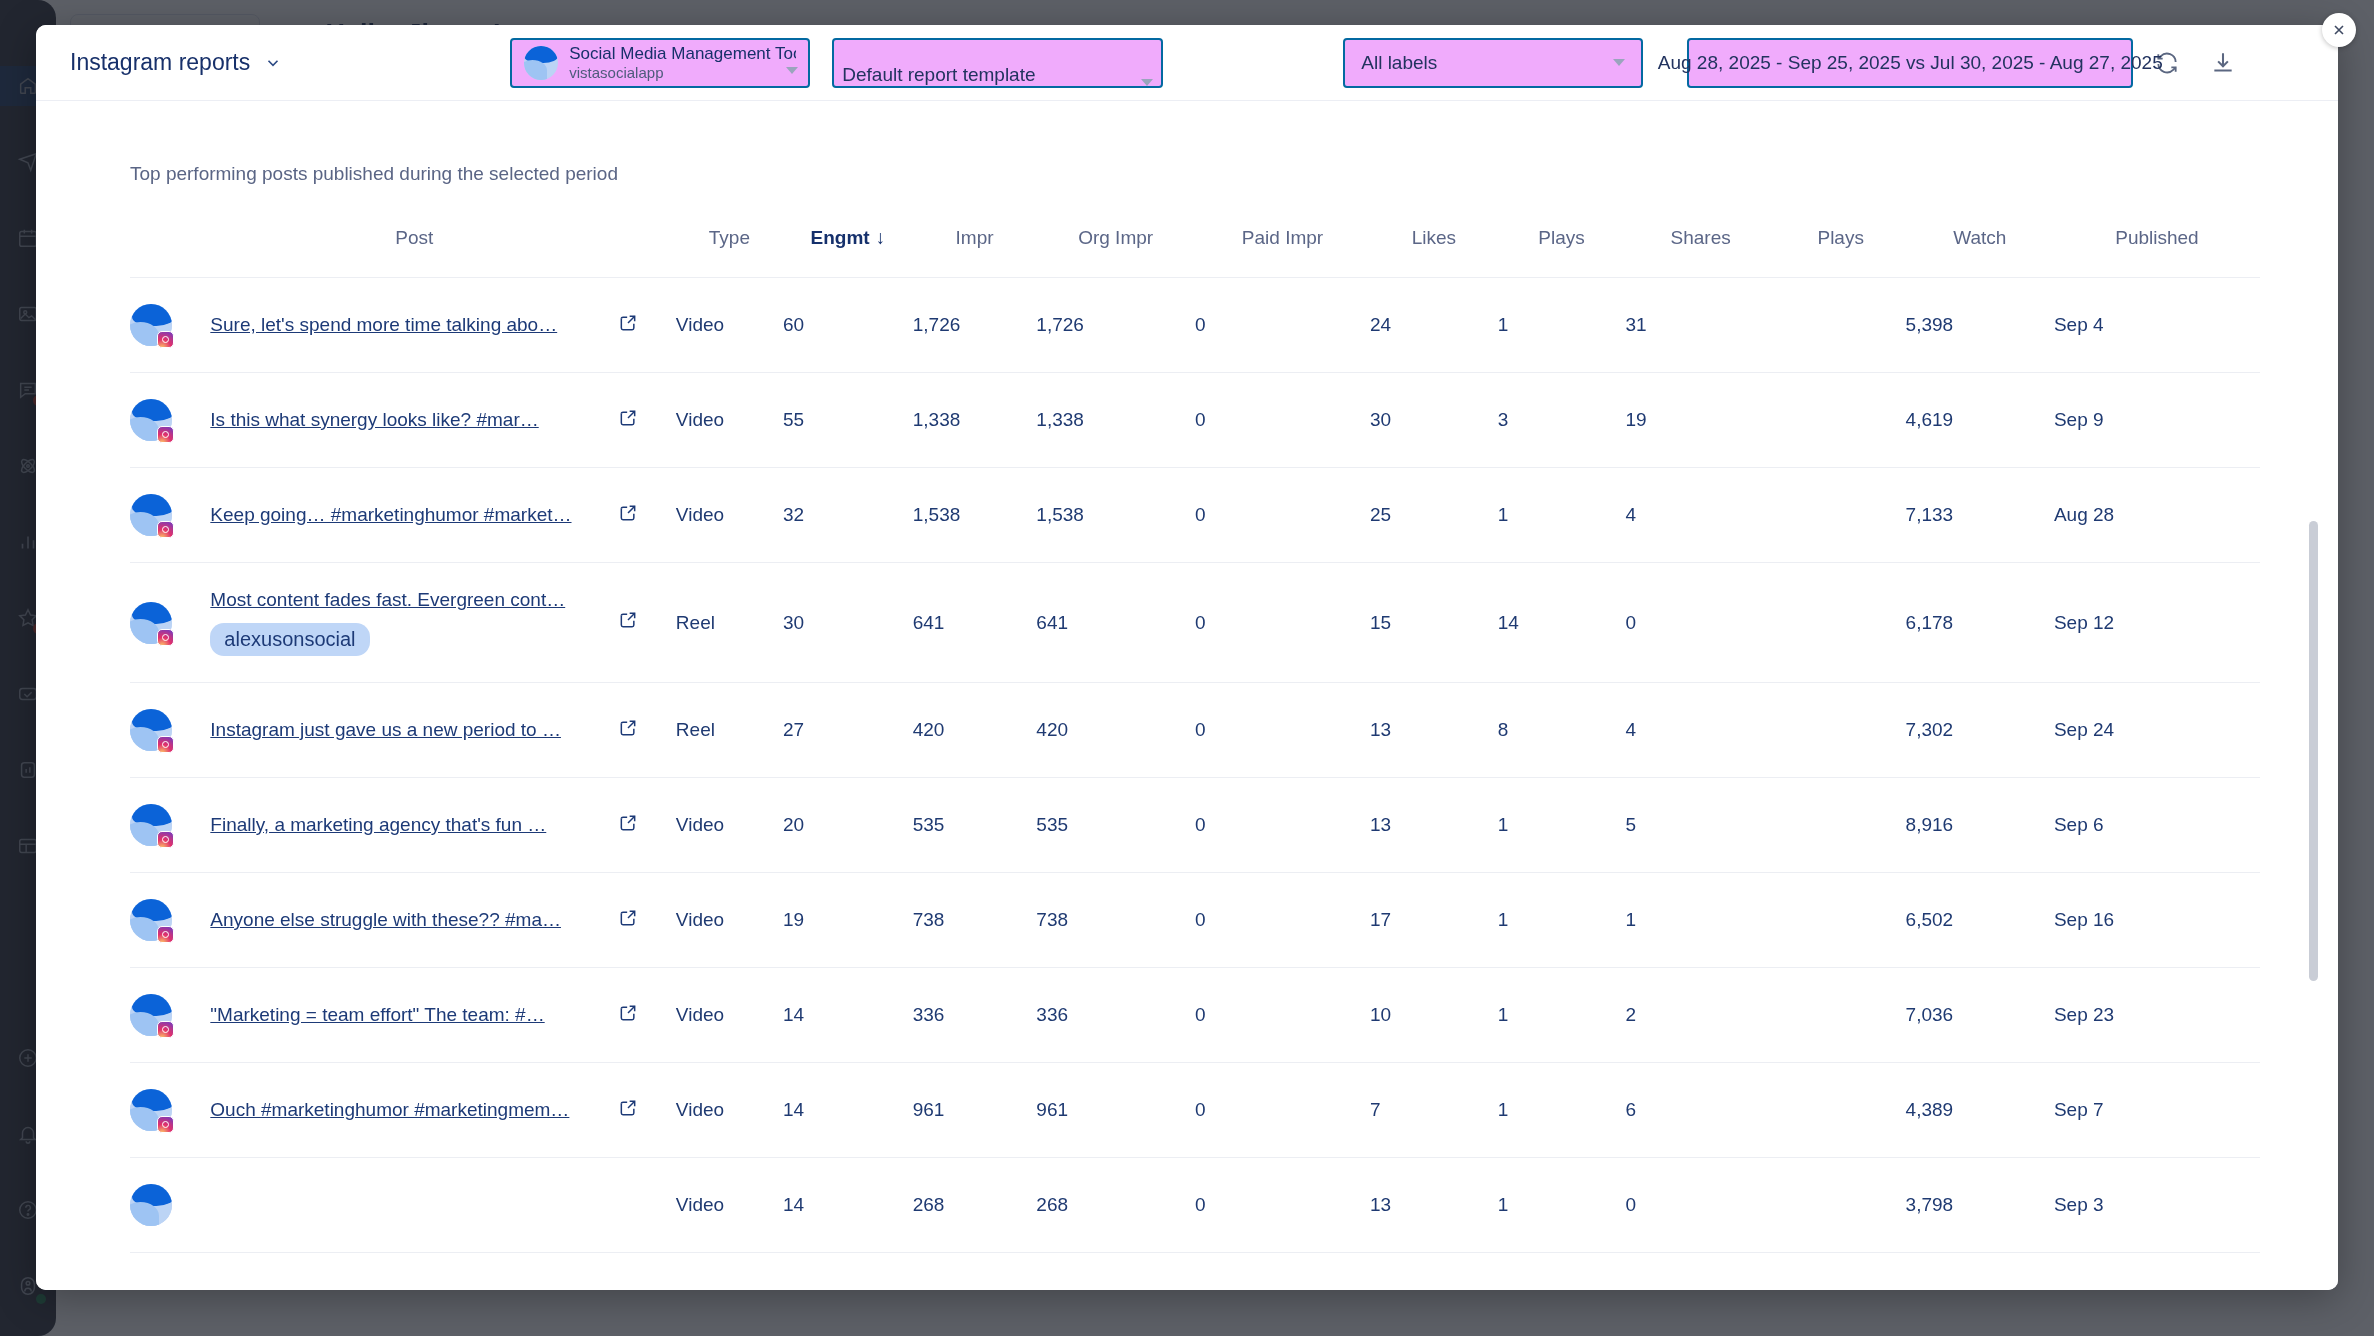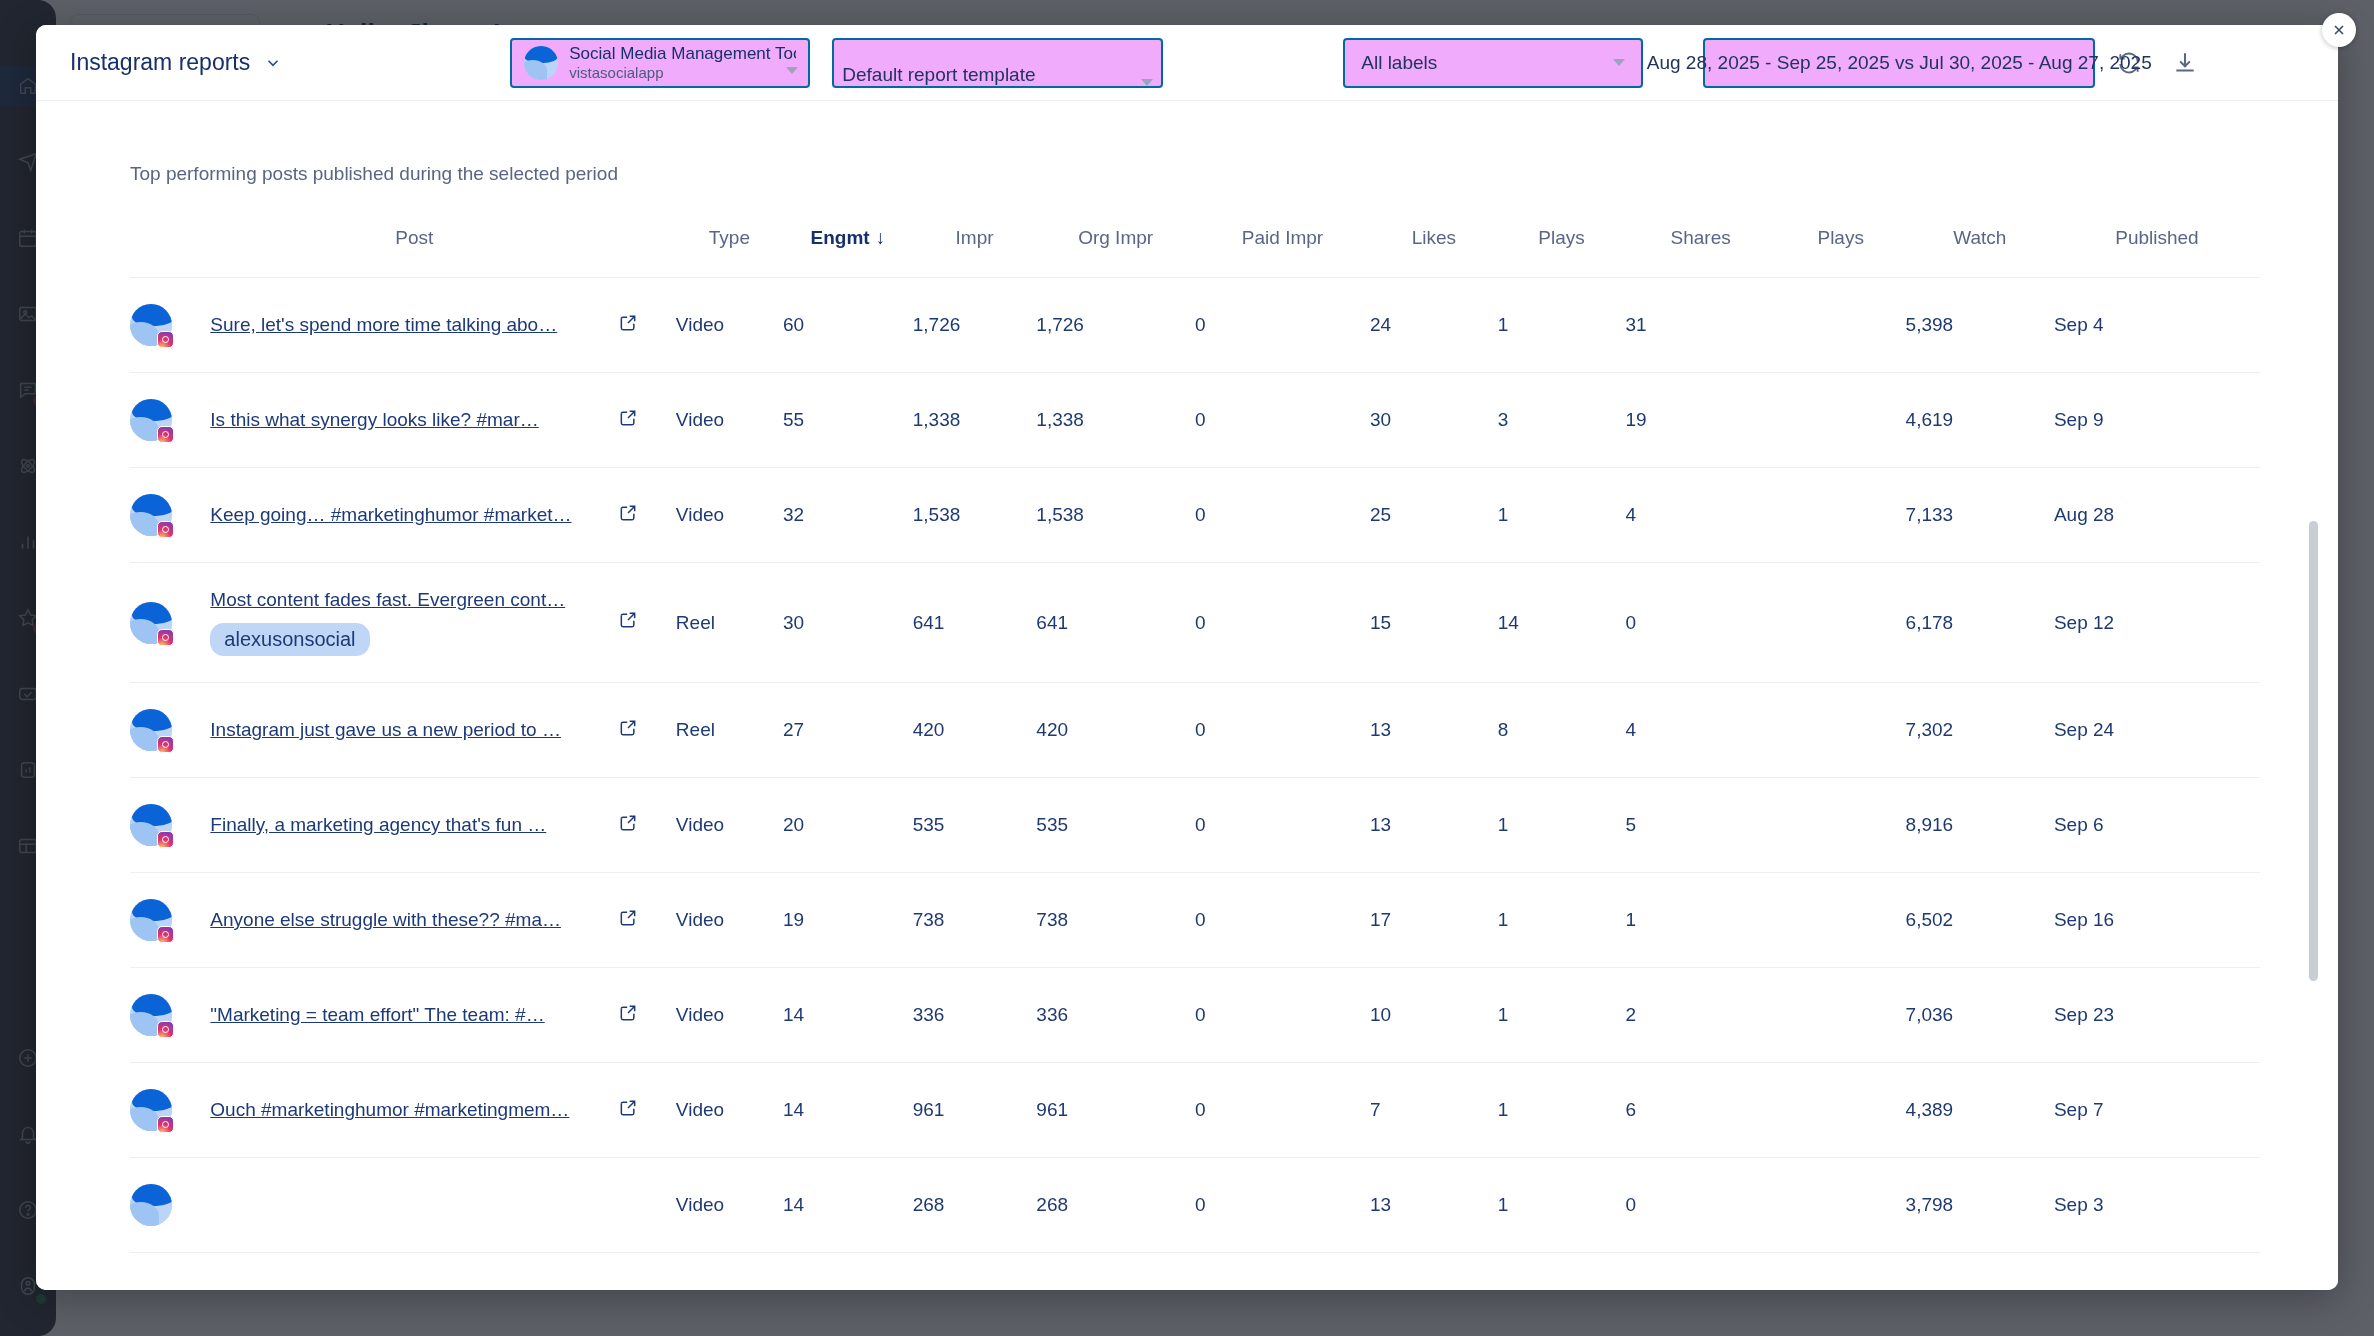--- a/index.html
+++ b/index.html
@@ -176,21 +176,21 @@
 
   #labels-select {
     width: 300px; padding: 0 16px;
     justify-content: space-between;
   }
   #labels-select .lbl { font-size: 19px; color: #22335f; }
 
   .tb-spacer-3 { width: 20px; }
 
   #daterange-box {
-    width: 392px; margin-left: 40px; justify-content: center;
+    width: 446px; margin-left: 24px; justify-content: center;
   }
   #daterange-box .lbl { font-size: 19px; color: #22335f; white-space: nowrap; }
 
   .tb-icon-btn {
     width: 44px; height: 44px; margin-left: 12px;
     display: flex; align-items: center; justify-content: center;
     color: #5b6781; cursor: pointer;
   }
   .tb-icon-btn svg { width: 26px; height: 26px; }
 

